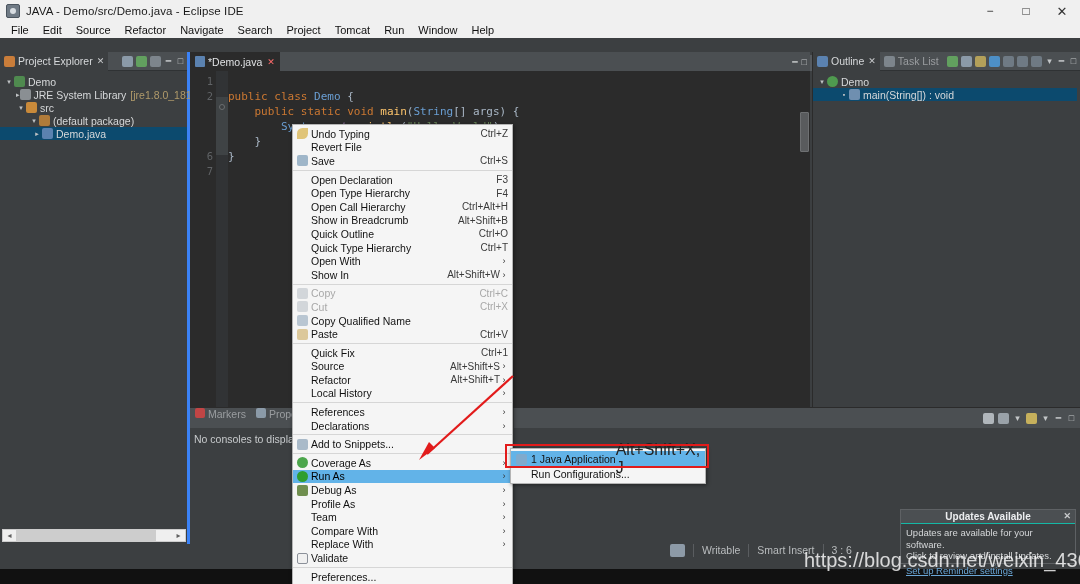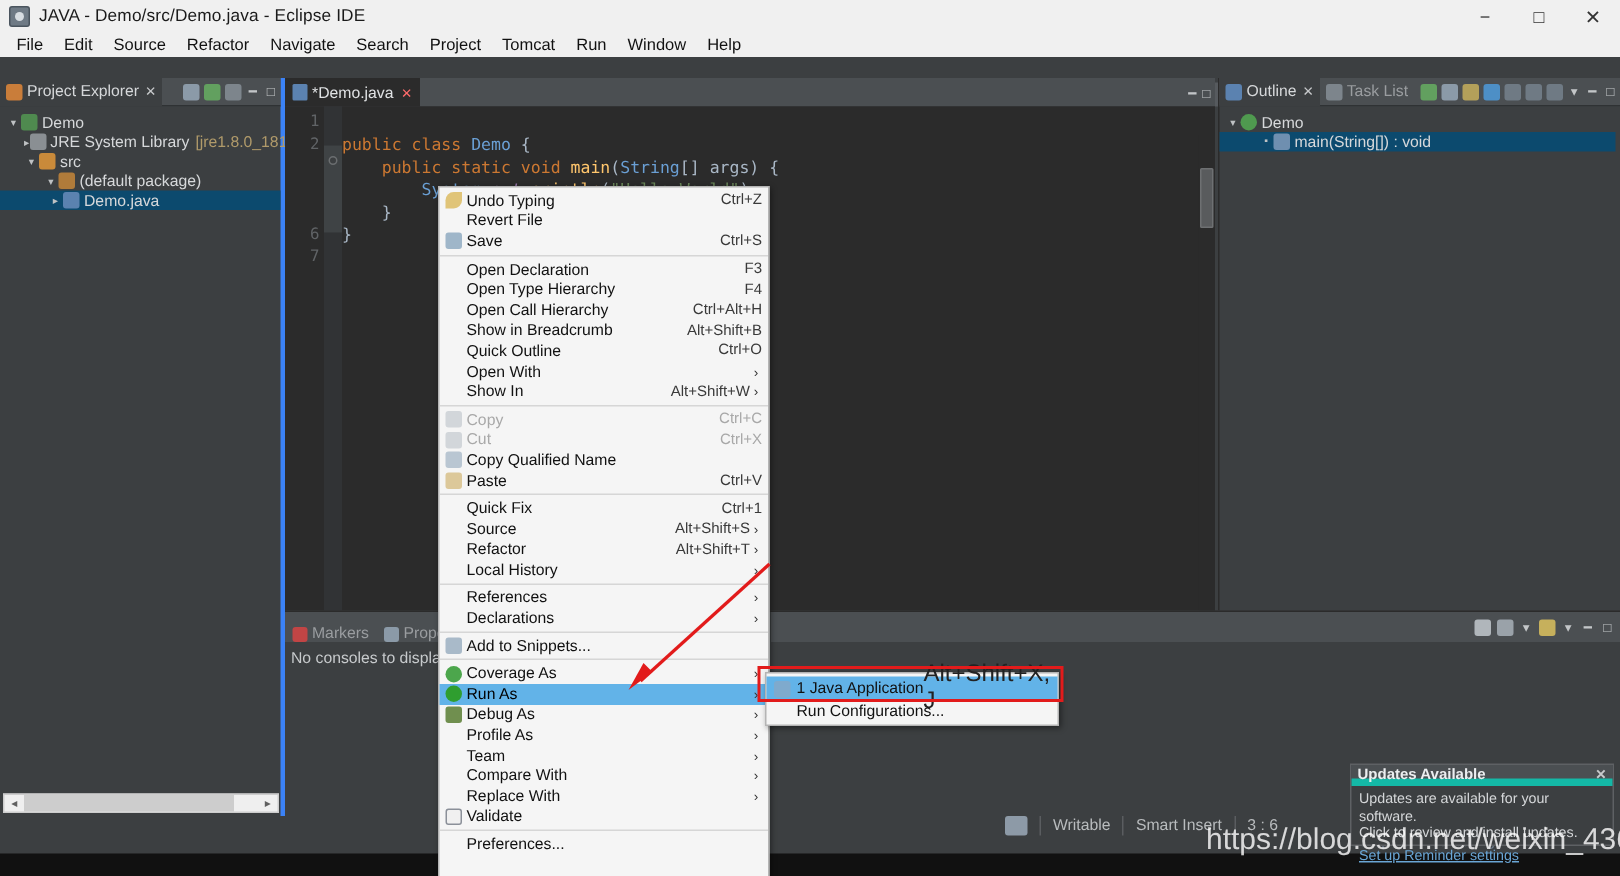--- a/index.html
+++ b/index.html
@@ -143,21 +143,21 @@
     background:#3c3f41; border-left:1px solid #2b2b2b;
   }
   .out-tree { font-size:10.5px; color:#d6d8da; padding-top:4px; }
 
   
   .bottom-panel {
     position:absolute; left:190px; top:407px; width:890px; height:137px;
     background:#3c3f41; border-top:1px solid #2b2b2b;
   }
   .bot-tabbar { height:20px; background:#4b4f52; display:flex; align-items:center; position:relative;}
-  .bottab { display:flex;align-items:flex-end;height:20px;padding:0 5px;font-size:10.5px;color:#9a9da0;}
+  .bottab { display:flex;align-items:flex-start;height:20px;padding:0 5px;font-size:10.5px;color:#9a9da0;}
   .bottab.active { background:#3c3f41; color:#e2e4e6; }
   .bottab .bt-icon{width:10px;height:10px;margin-right:3px;border-radius:2px;}
   .botbtns{position:absolute;right:4px;display:flex;gap:4px;align-items:center;}
   .bot-body { padding:5px 4px; font-size:10.5px; color:#c7cacc; }
 
   
   .ctxmenu {
     position:absolute; left:292px; top:124px; width:221px;
     background:#f5f5f5; border:1px solid #b4b4b4;
     box-shadow: 1px 1px 4px rgba(0,0,0,0.45);
@@ -195,22 +195,22 @@
     border:2px solid #e21b1b; z-index:60; pointer-events:none;
   }
   .redarrow { position:absolute; left:415px; top:372px; width:105px; height:88px; z-index:55; }
 
   
   .updates {
     position:absolute; left:900px; top:509px; width:176px; height:55px;
     background:#3c3f41; border:1px solid #5e6164; z-index:30;
   }
   .updates .u-title {
-    height:14px; background:#4b4f52; border-bottom:5px solid #14b8a6;
-    font-size:10px; font-weight:bold; color:#eceef0; padding:1px 4px; position:relative;
+    height:14px; background:#4b4f52; border-bottom:1px solid #14b8a6;
+    font-size:10px; font-weight:bold; color:#eceef0; padding:1px 4px; position:relative;text-align:center;
   }
   .updates .u-close{position:absolute;right:4px;top:1px;font-size:9px;color:#c8cacc;}
   .updates .u-body{font-size:9.5px;color:#d5d7d9;padding:3px 5px;line-height:11.5px;}
   .updates .u-link{font-size:9.5px;color:#6aa6d6;padding:0 5px; text-decoration:underline;}
 
   
   .statusbar {
     position:absolute; left:0; bottom:15px; width:896px; height:25px;
     background:#3c3f41; display:flex; align-items:flex-start;
   }
@@ -541,20 +541,25 @@
       <span class="lbl">Show in Breadcrumb</span>
       <span class="acc">Alt+Shift+B</span>
     </div>
     <div class="mi">
       <span class="ico"></span>
       <span class="lbl">Quick Outline</span>
       <span class="acc">Ctrl+O</span>
     </div>
     <div class="mi">
       <span class="ico"></span>
+      <span class="lbl">Quick Type Hierarchy</span>
+      <span class="acc">Ctrl+T</span>
+    </div>
+    <div class="mi">
+      <span class="ico"></span>
       <span class="lbl">Open With</span>
       <span class="sub">›</span>
     </div>
     <div class="mi">
       <span class="ico"></span>
       <span class="lbl">Show In</span>
       <span class="acc">Alt+Shift+W</span>
       <span class="sub">›</span>
     </div>
     <div class="sep"></div>

